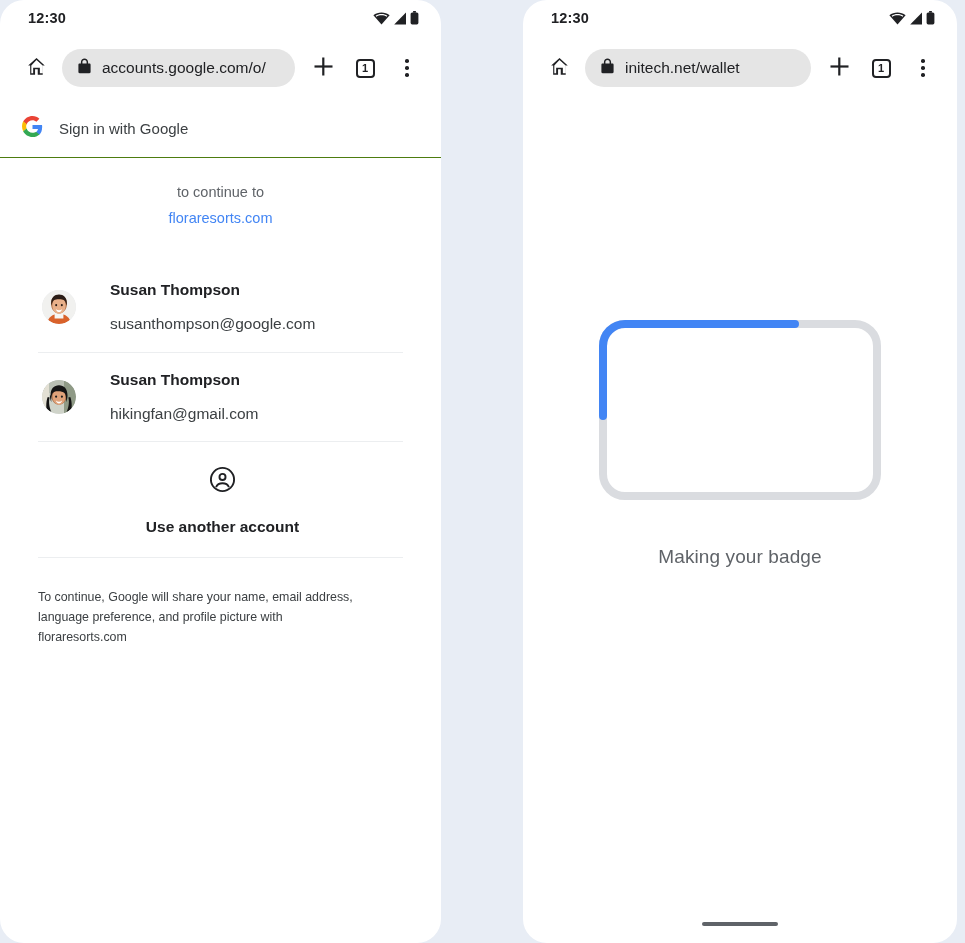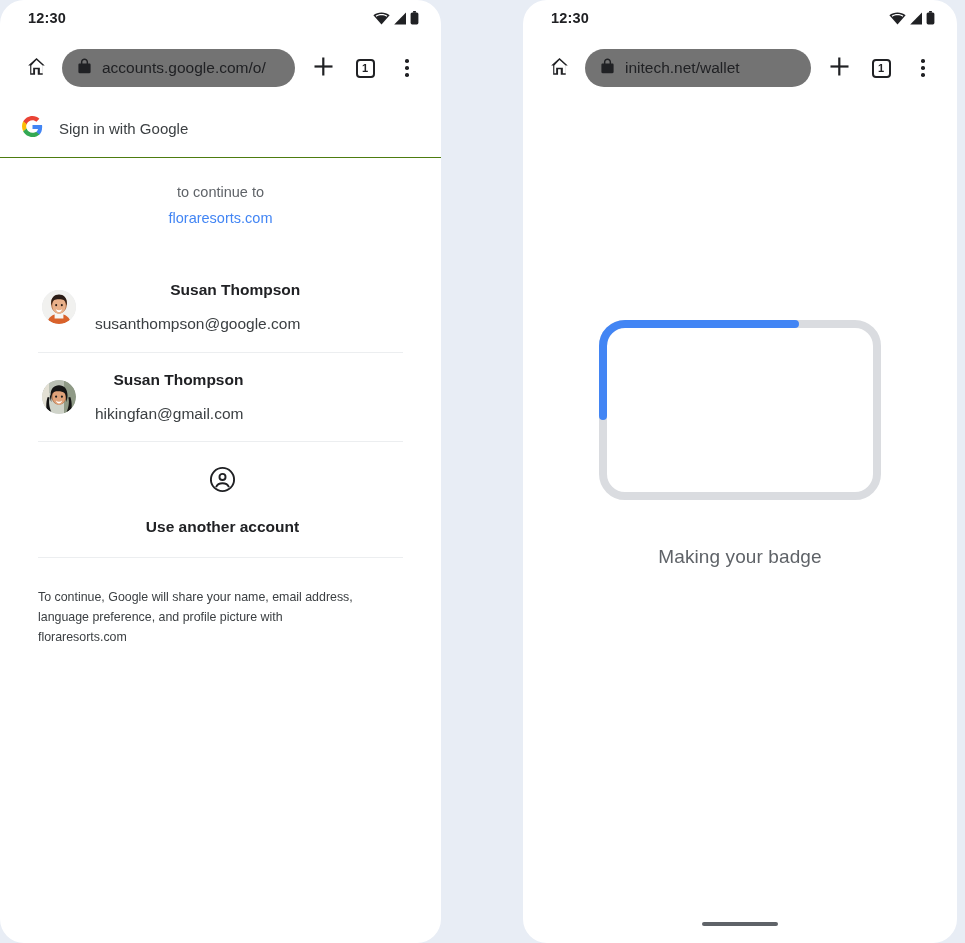--- a/index.html
+++ b/index.html
@@ -67,21 +67,21 @@
     display: flex;
     align-items: center;
     justify-content: center;
     flex: 0 0 auto;
     border: none;
     background: transparent;
   }
   .omnibox {
     flex: 1 1 auto;
     height: 38px;
-    background: #737373;
+    background: #e5e5e5;
     border-radius: 19px;
     display: flex;
     align-items: center;
     padding: 0 16px;
     gap: 11px;
     margin: 0 6px 0 4px;
     min-width: 0;
   }
   .omni-url {
     font-size: 15.5px;
@@ -156,24 +156,23 @@
     margin-top: 10px;
   }
 
   .account-list {
     margin-top: 37px;
     padding: 0 22px;
   }
   .account-row {
     display: flex;
     align-items: center;
-    gap: 19px;
+    gap: 34px;
     padding: 17px 0 17px 4px;
     border-bottom: 1px solid #eceef0;
-    text-align: right;
   }
   .account-row:first-child { border-top: none; }
 
   .avatar {
     width: 34px;
     height: 34px;
     border-radius: 50%;
     flex: 0 0 auto;
     overflow: hidden;
     position: relative;

